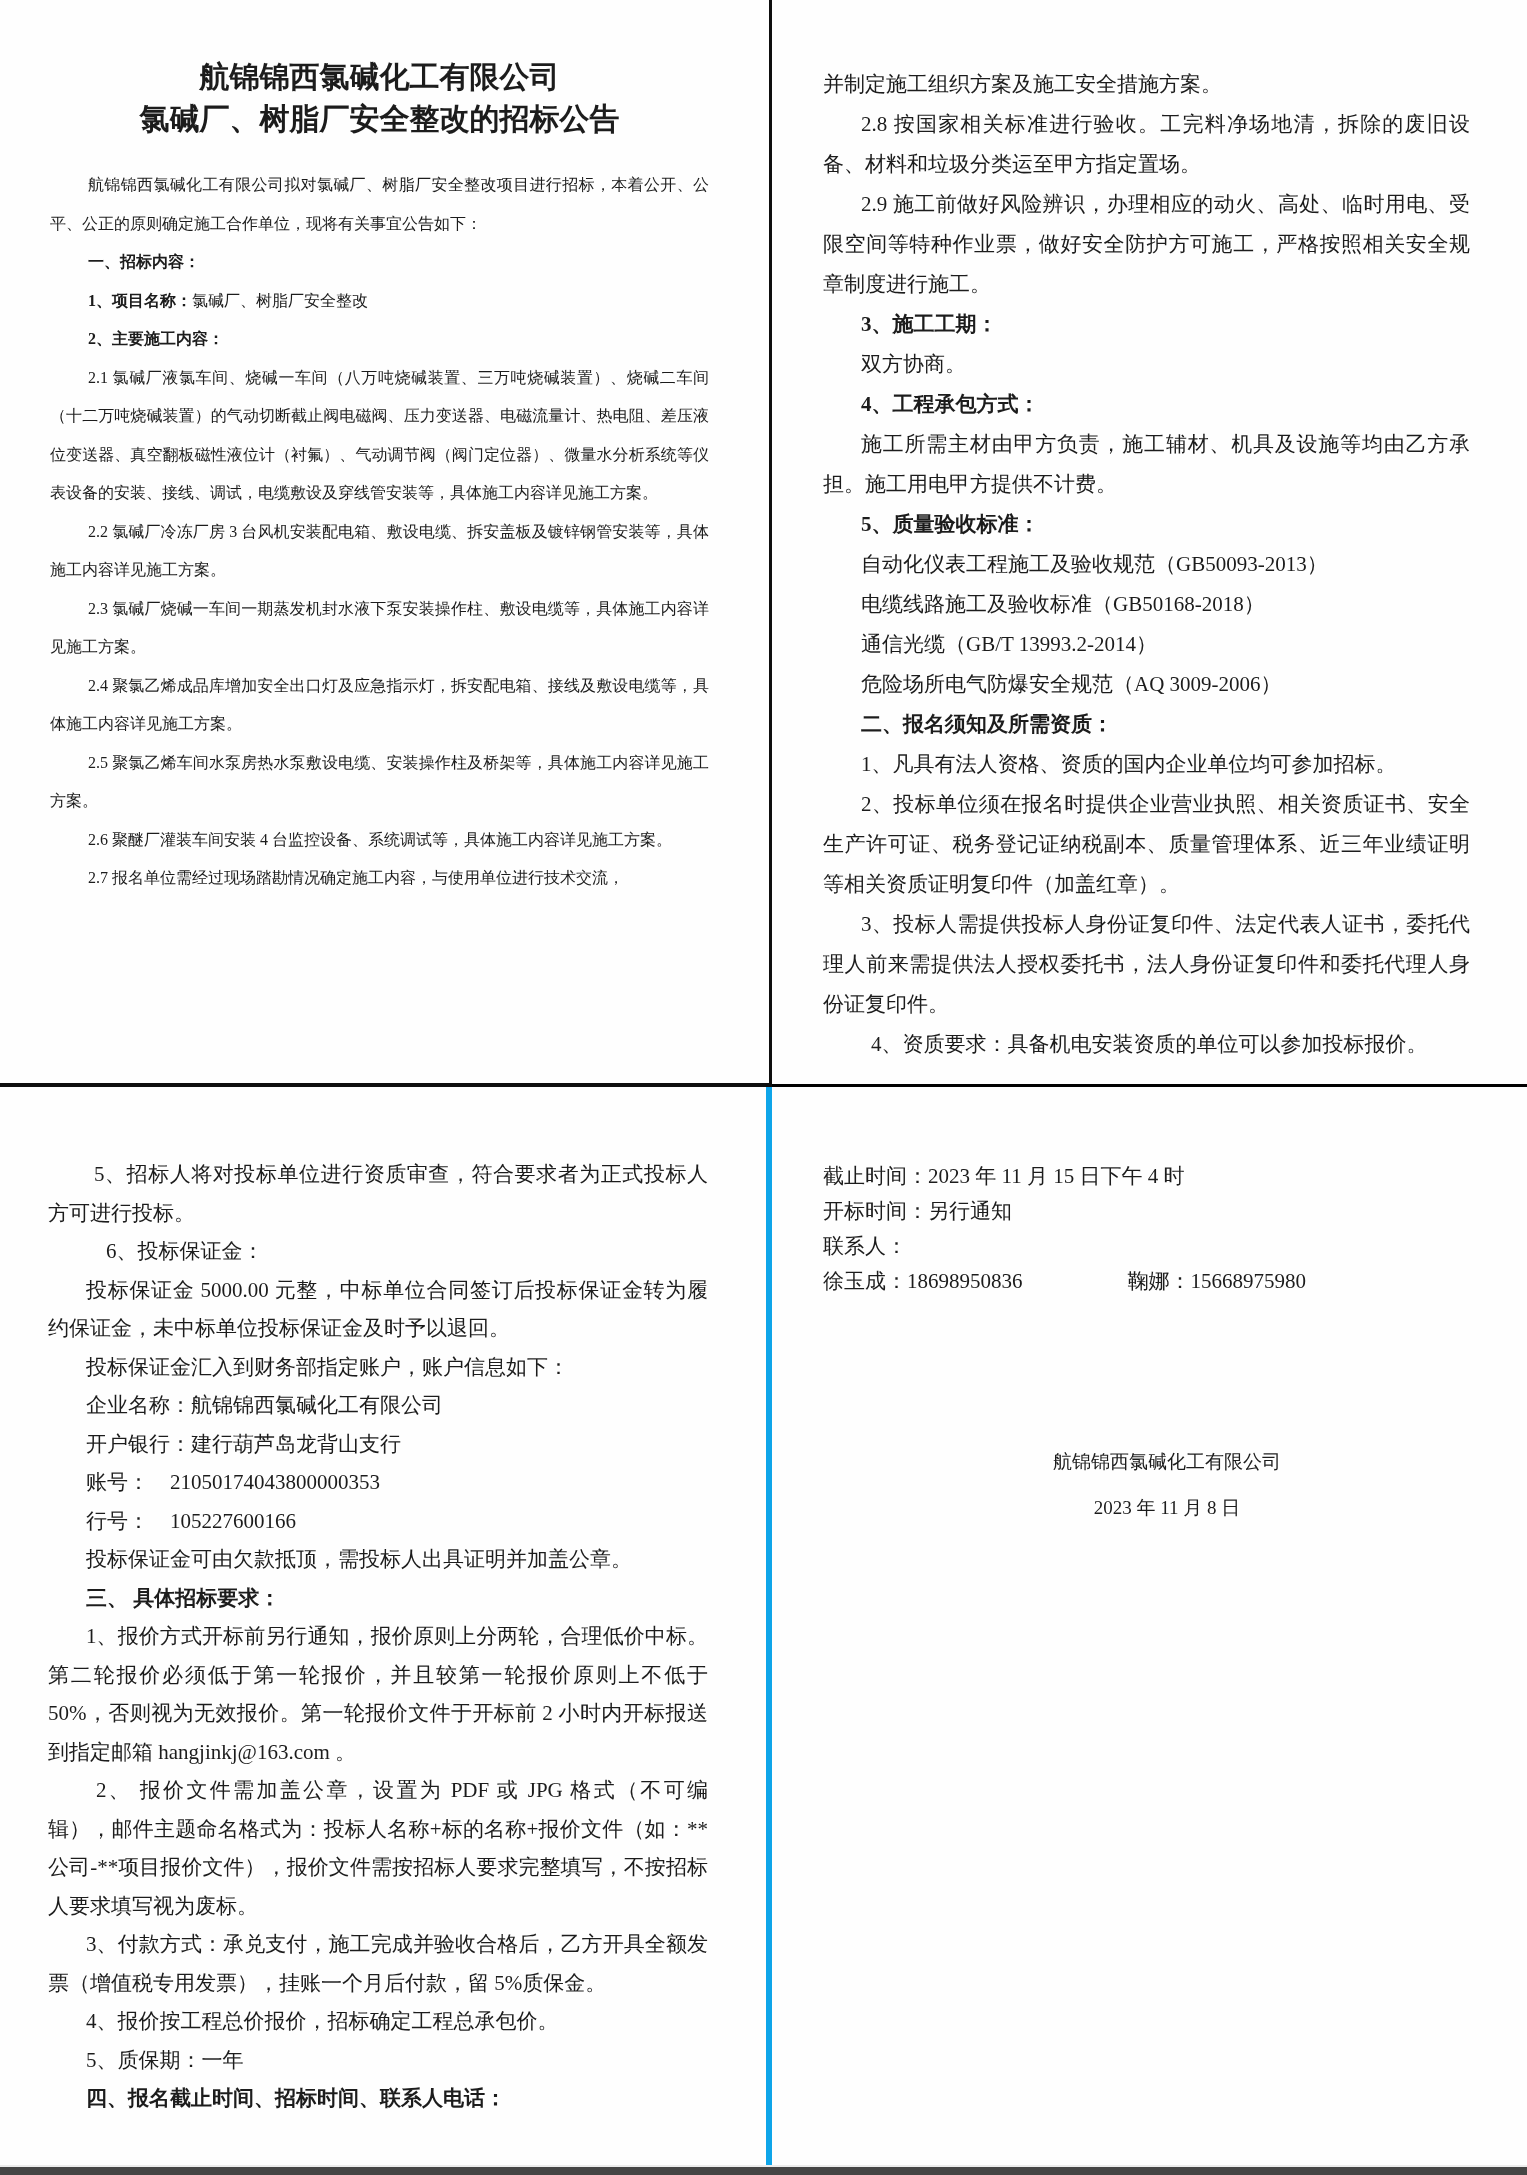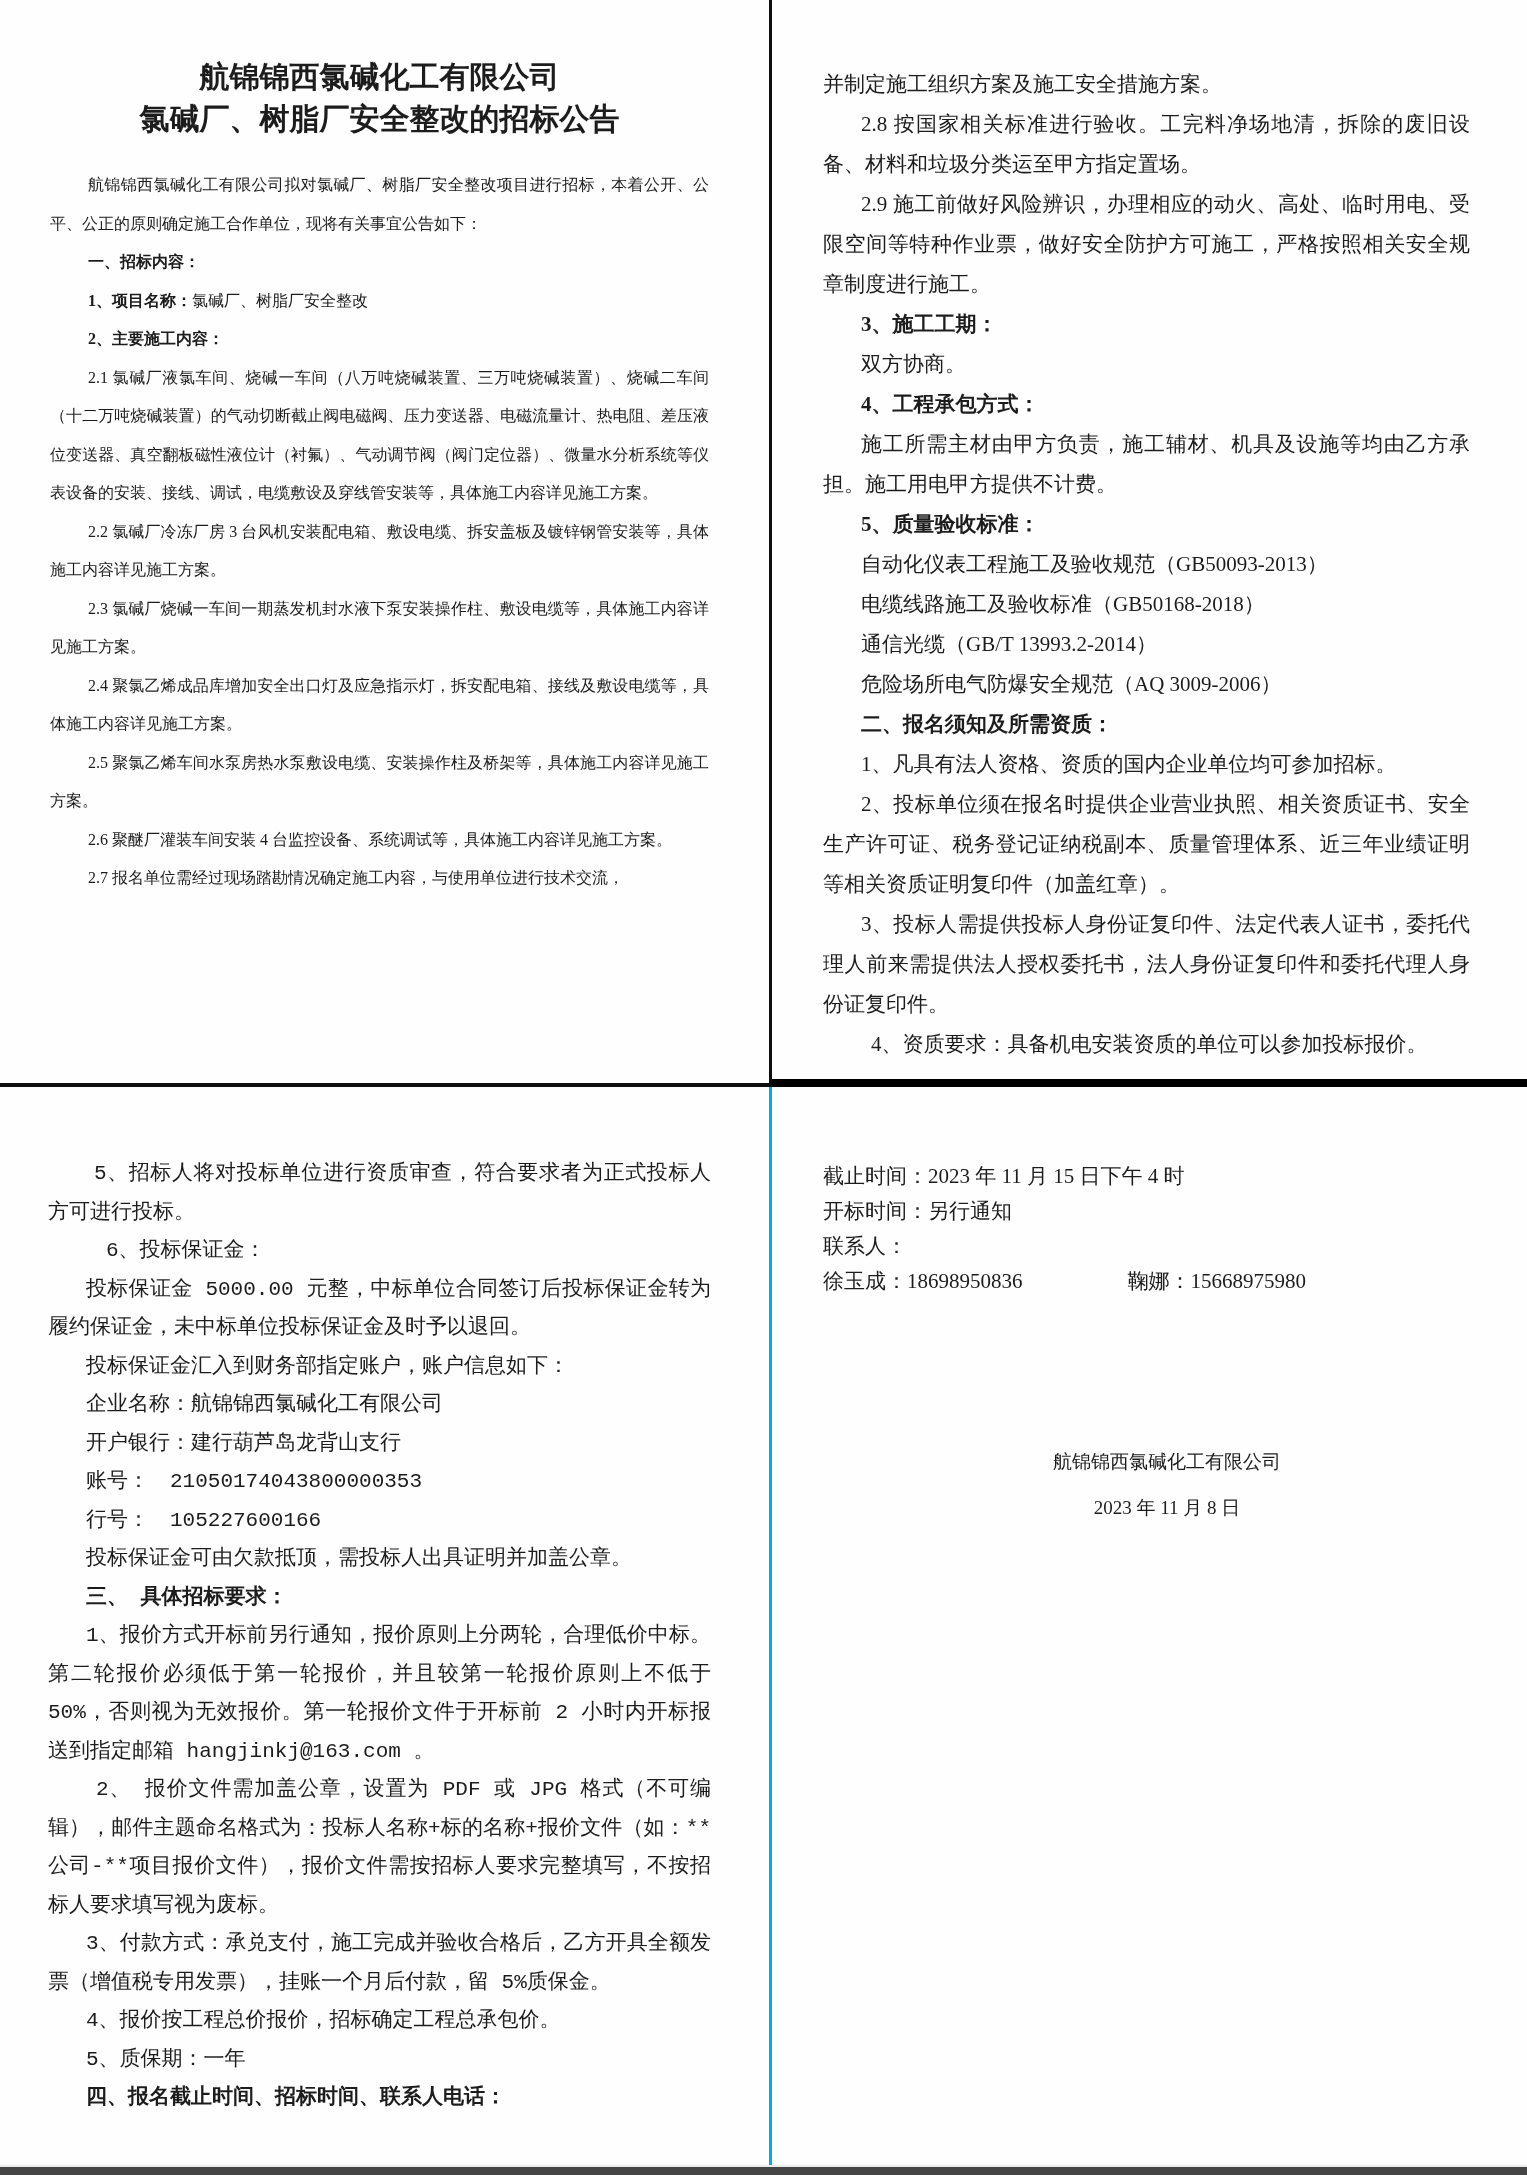--- a/index.html
+++ b/index.html
@@ -12,22 +12,22 @@
     overflow:hidden;
   }
   .grid {
     display:grid;
     grid-template-columns:772px 755px;
     grid-template-rows:1087px 1080px;
     width:1208px; height:2167px;
   }
   .cell { box-sizing:border-box; overflow:hidden; }
   .cell-tl { border-right:3px solid #0e0e0e; border-bottom:4px solid #0e0e0e; }
-  .cell-tr { border-bottom:8px solid #000000; }
-  .cell-bl { border-right:3px solid #0ea5e9;font-family:Liberation Mono, monospace; }
+  .cell-tr { border-bottom:3px solid #000000; }
+  .cell-bl { border-right:6px solid #0ea5e9; }
 
   .pg1 { padding:56px 60px 0 50px; }
   .pg2 { padding:64px 57px 0 51px; }
   .pg3 { padding:68px 58px 0 48px; }
   .pg4 { padding:72px 40px 0 51px; }
 
   p { margin:0; }
   .body1 p { font-size:16px; line-height:38.5px; text-align:justify; }
   .pg2 p  { font-size:21px; line-height:40px;  text-align:justify; }
   .pg3 p  { font-size:21px; line-height:38.5px; text-align:justify; }

